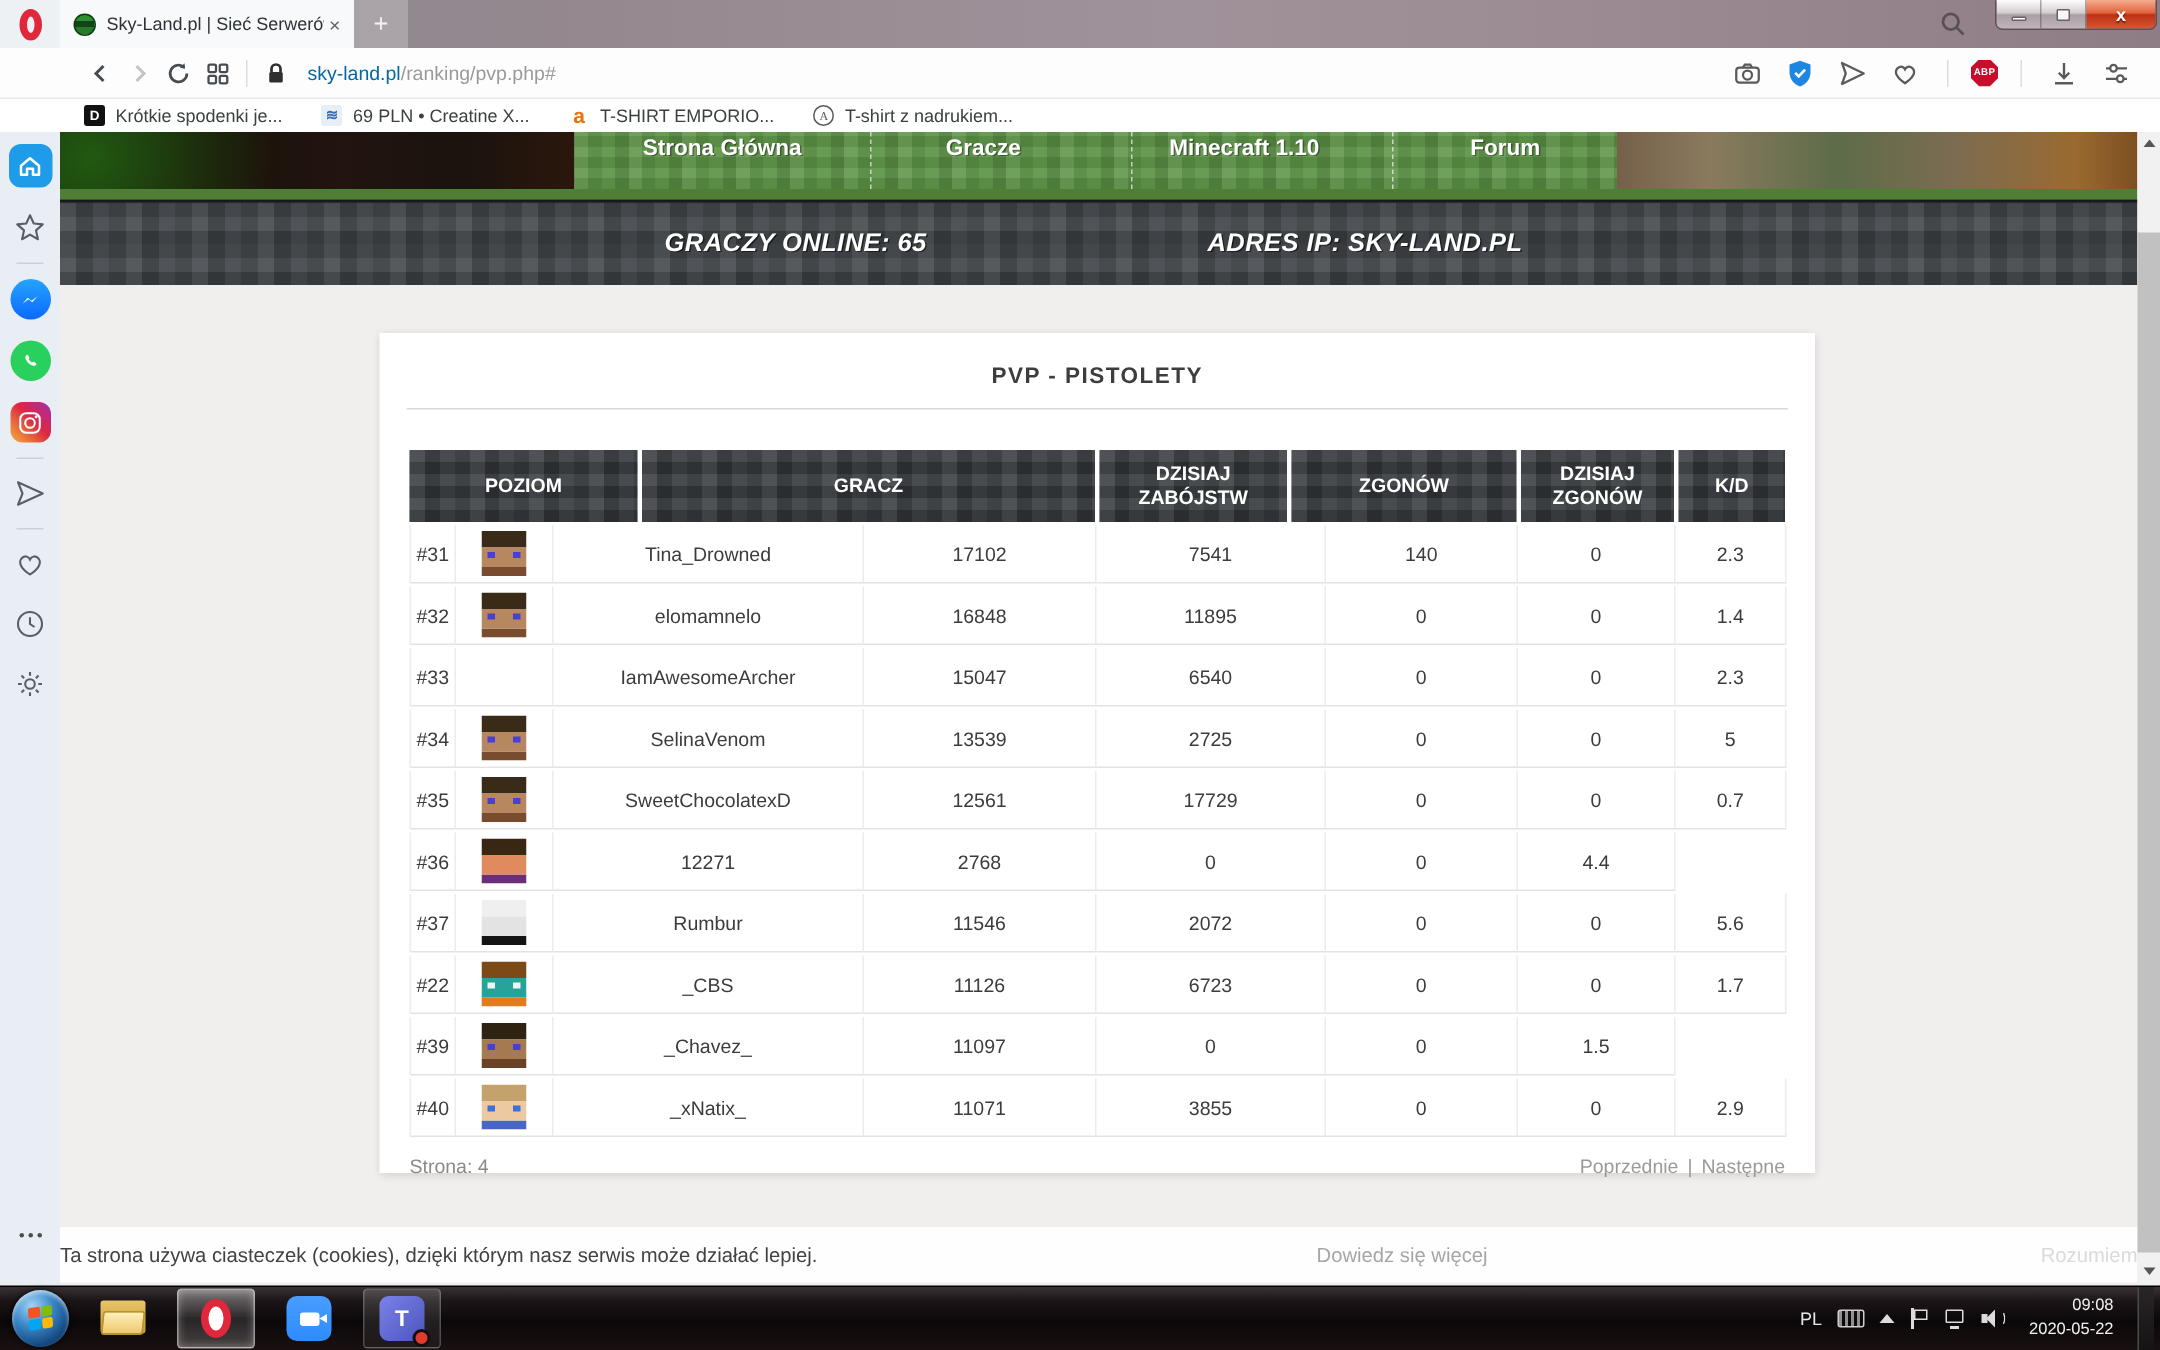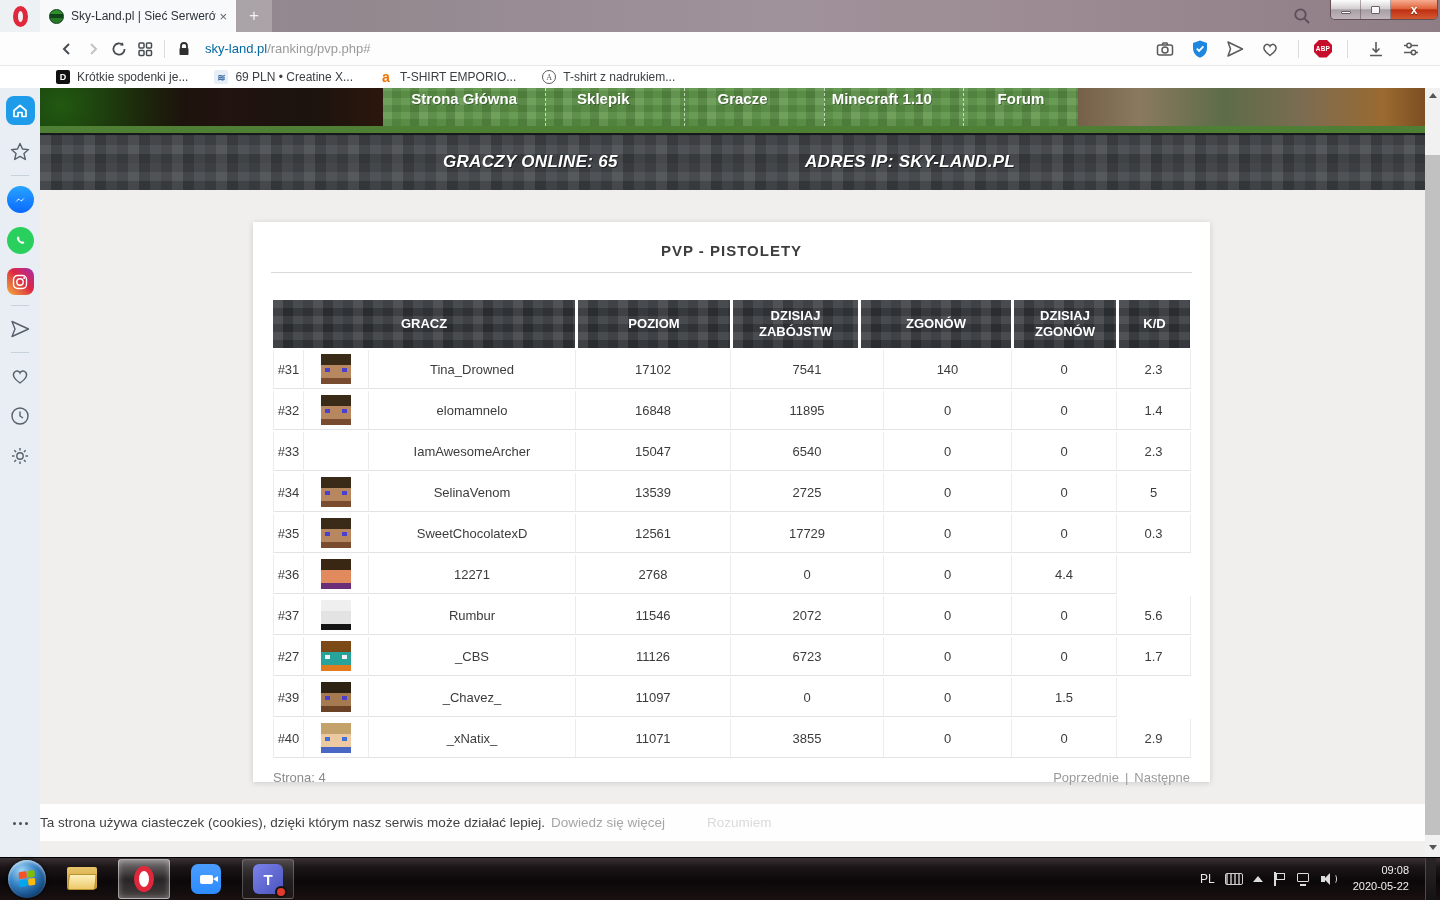--- a/index.html
+++ b/index.html
@@ -119,22 +119,22 @@
   .av-hair { height:11px; }
   .av-skin { height:13px; position:relative; }
   .eye { position:absolute; top:3px; width:5px; height:4px; }
   .eye.l { left:4px; } .eye.r { right:4px; }
   .av-mouth { height:6px; }
   .pag { margin:12px 20px 0 20px; display:flex; font-size:13px; color:#8a8a8a; }
   .pag-right { margin-left:auto; color:#9a9a9a; display:flex; gap:6px;align-items:flex-end; }
   .pag-link { cursor:pointer; }
 
   
-  .cookie-bar { position:absolute; left:0; bottom:16px; width:1385px; height:37px; background:#fefefe;
-    display:flex; align-items:center; justify-content:flex-start; font-size:13.5px; }
+  .cookie-bar { position:absolute; left:0; bottom:2px; width:1385px; height:37px; background:#fefefe;
+    display:flex; align-items:center; justify-content:space-between; font-size:13.5px; }
   .cookie-text { color:#424242; }
   .cookie-link { color:#a6a6a6; margin-left:6px; cursor:pointer; }
   .cookie-btn { color:#dadada; margin-left:42px; cursor:pointer; }
 
   
   .scrollbar { position:absolute; right:0; top:88px; width:15px; height:769px; background:#f1f1f1; }
   .sc-btn { position:absolute; left:0; width:15px; height:15px; display:flex; align-items:center; justify-content:center; cursor:pointer; }
   .sc-up { top:0; } .sc-down { bottom:2px; }
   .tri-up { width:0; height:0; border-left:4px solid transparent; border-right:4px solid transparent; border-bottom:5px solid #555; }
   .tri-down { width:0; height:0; border-left:4px solid transparent; border-right:4px solid transparent; border-top:5px solid #555; }
@@ -389,41 +389,40 @@
         <i></i>
       </div>
   </div>
 
   <div class="viewport">
 
     <div class="banner">
       <div class="banner-left"></div>
       <div class="mc-nav">
         <div class="mc-nav-item">Strona Główna</div>
-        <div class="mc-nav-item">Sklepik</div>
         <div class="mc-nav-item">Gracze</div>
         <div class="mc-nav-item">Minecraft 1.10</div>
         <div class="mc-nav-item">Forum</div>
       </div>
       <div class="banner-right"></div>
       <div class="banner-strip"></div>
     </div>
 
     <div class="info-bar">
       <span class="info-text info-online">GRACZY ONLINE: 65</span>
       <span class="info-text info-ip">ADRES IP: SKY-LAND.PL</span>
     </div>
 
     <div class="panel">
       <div class="panel-title">PVP - PISTOLETY</div>
       <hr class="panel-hr">
       <div class="rtable">
         <div class="thead">
+          <div class="th h1">POZIOM</div>
           <div class="th h0">GRACZ</div>
-          <div class="th h1">POZIOM</div>
           <div class="th h3">DZISIAJ ZABÓJSTW</div>
           <div class="th h2">ZGONÓW</div>
           <div class="th h4">DZISIAJ ZGONÓW</div>
           <div class="th h5">K/D</div>
         </div>
         <div id="ranking-rows">
             <div class="trow">
               <div class="td td-rank">#31</div>
               <div class="td td-avatar">
                 <div class="avatar">
@@ -500,21 +499,21 @@
                     <span class="eye r" style="background: rgb(74, 63, 208);"></span>
                   </div>
                   <div class="av-mouth" style="background: rgb(122, 76, 47);"></div>
                 </div>
               </div>
               <div class="td td-name">SweetChocolatexD</div>
               <div class="td td-num">12561</div>
               <div class="td td-num">17729</div>
               <div class="td td-num">0</div>
               <div class="td td-num">0</div>
-              <div class="td td-num">0.3</div>
+              <div class="td td-num">0.7</div>
             </div>
             <div class="trow">
               <div class="td td-rank">#36</div>
               <div class="td td-avatar">
                 <div class="avatar">
                   <div class="av-hair" style="background: rgb(58, 39, 19);"></div>
                   <div class="av-skin" style="background: rgb(224, 138, 94);"></div>
                   <div class="av-mouth" style="background: rgb(107, 47, 122);"></div>
                 </div>
               </div>
@@ -534,21 +533,21 @@
                 </div>
               </div>
               <div class="td td-name">Rumbur</div>
               <div class="td td-num">11546</div>
               <div class="td td-num">2072</div>
               <div class="td td-num">0</div>
               <div class="td td-num">0</div>
               <div class="td td-num">5.6</div>
             </div>
             <div class="trow">
-              <div class="td td-rank">#27</div>
+              <div class="td td-rank">#22</div>
               <div class="td td-avatar">
                 <div class="avatar">
                   <div class="av-hair" style="background: rgb(124, 74, 23);"></div>
                   <div class="av-skin" style="background: rgb(39, 163, 155);">
                     <span class="eye l" style="background: rgb(242, 242, 242);"></span>
                     <span class="eye r" style="background: rgb(242, 242, 242);"></span>
                   </div>
                   <div class="av-mouth" style="background: rgb(224, 123, 31);"></div>
                 </div>
               </div>

